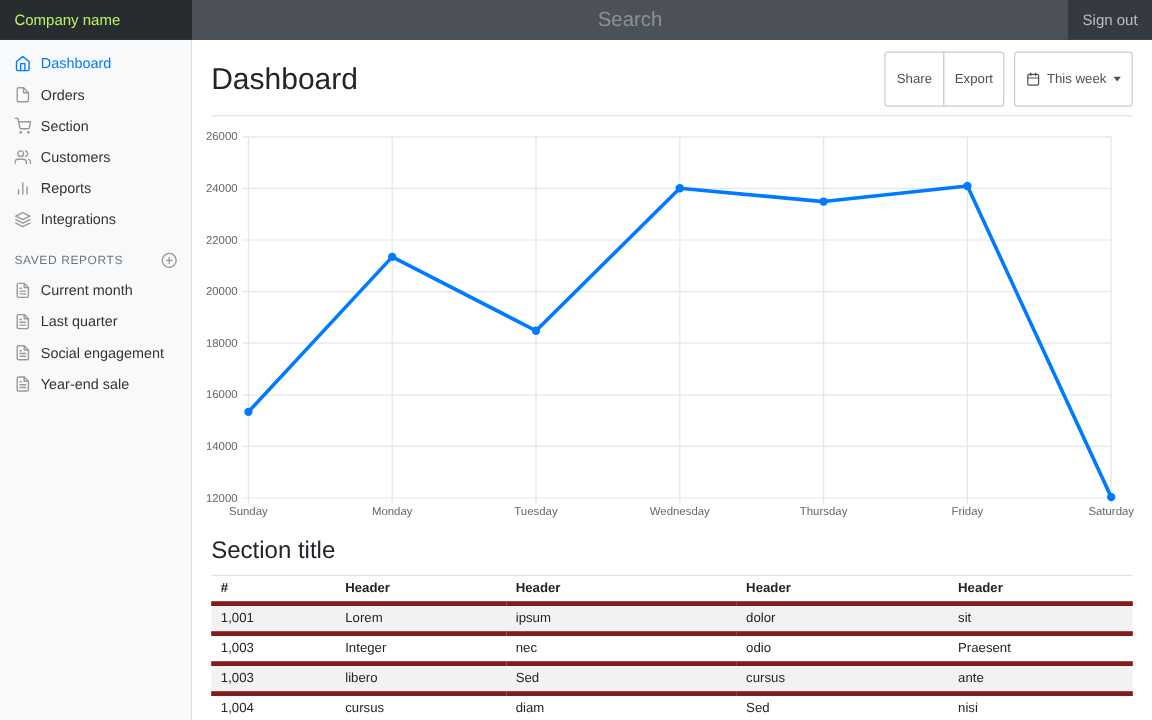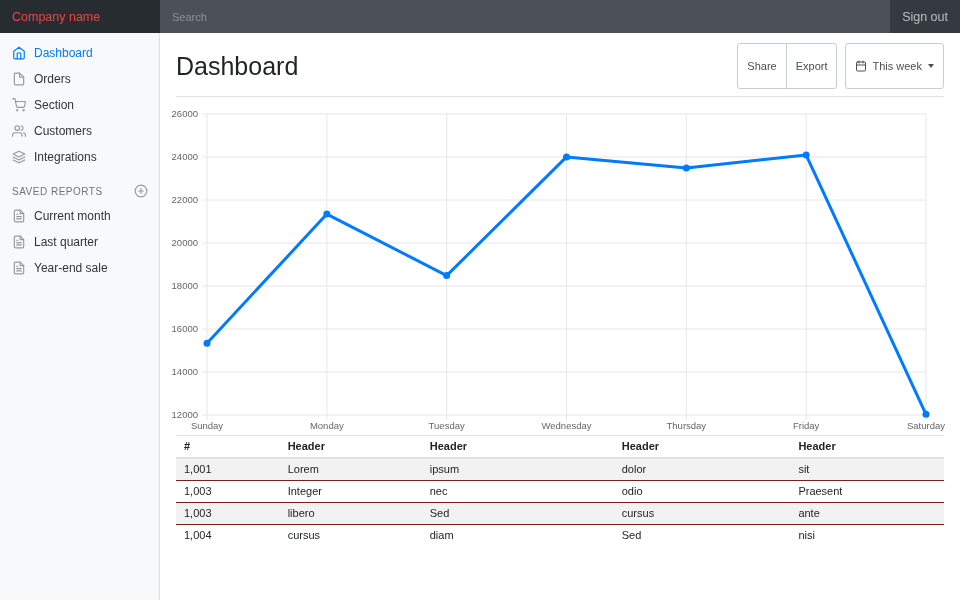--- a/index.html
+++ b/index.html
@@ -4,24 +4,24 @@
 <style>
   * { box-sizing: border-box; }
   html,body { margin:0; padding:0; }
   body {
     width:960px; height:600px; overflow:hidden;
     font-family:"Liberation Sans", sans-serif;
     background:#fff; color:#212529;
   }
   
   .navbar { position:fixed; top:0; left:0; width:960px; height:33px; display:flex; background:#343a40; z-index:20; }
-  .brand { width:160px; flex:none; background:#272c30; color:#ef4444; font-size:12.5px;
+  .brand { width:160px; flex:none; background:#272c30; color:#bef264; font-size:12.5px;
            display:flex; align-items:center; padding:0 12px; text-decoration:none; }
   .search { flex:1; background:rgba(255,255,255,.12); border:0; outline:none;
-            color:#fff; font-size:11px; padding:0 12px; font-family:inherit; }
+            color:#fff; font-size:17px; padding:0 12px; font-family:inherit;text-align:center; }
   .search::placeholder { color:#8a9198; }
   .signout { flex:none; display:flex; align-items:center; padding:12px 12px;
              color:rgba(255,255,255,.65); font-size:12.5px; text-decoration:none; }
   
   .sidebar { position:fixed; top:33px; left:0; bottom:0; width:160px; background:#f8f9fa;
              box-shadow:inset -1px 0 0 rgba(0,0,0,.1); padding-top:7px; z-index:10; }
   .nav-item { display:flex; align-items:center; gap:8px; padding:6px 12px;
               font-size:12px; color:#333; text-decoration:none; cursor:pointer; }
   .nav-item.active { color:#007bff; }
   .ic { width:14px; height:14px; color:#999; flex:none; display:inline-flex; }
@@ -47,21 +47,21 @@
   .caret { width:0; height:0; border-left:3.5px solid transparent; border-right:3.5px solid transparent;
            border-top:4px solid currentColor; margin-left:1px; }
   
   .chart { display:block; margin-top:8px; overflow:visible; }
   .chart text { font-family:"Liberation Sans",sans-serif; font-size:9.5px; fill:#666; }
   
   .section-title { margin:13px 0 8px; font-size:20px; font-weight:500; color:#212529; }
   table { width:100%; border-collapse:collapse; font-size:11px; color:#212529; }
   th, td { text-align:left; padding:4px 8px; line-height:13px; }
   thead th { border-top:1px solid #dee2e6; border-bottom:2px solid #dee2e6; font-weight:700; }
-  tbody td { border-top:1px solid #7f1d1d;margin-left:40px; }
+  tbody td { border-top:4px solid #7f1d1d;margin-left:40px; }
   tbody tr:nth-child(odd) { background:rgba(0,0,0,.05); }
 </style>
 </head>
 <body>
 
 <header class="navbar">
   <a class="brand" href="#">Company name</a>
   <input class="search" type="text" placeholder="Search" style="">
   <a class="signout" href="#">Sign out</a>
 </header>
@@ -99,20 +99,30 @@
       <a href="#" class="nav-item">
         <span class="ic">
           <svg viewBox="0 0 24 24" fill="none" stroke="currentColor" stroke-width="2" stroke-linecap="round" stroke-linejoin="round">
             <path d="M17 21v-2a4 4 0 0 0-4-4H5a4 4 0 0 0-4 4v2"></path>
             <circle cx="9" cy="7" r="4"></circle>
             <path d="M23 21v-2a4 4 0 0 0-3-3.87"></path>
             <path d="M16 3.13a4 4 0 0 1 0 7.75"></path>
           </svg>
         </span>
         <span>Customers</span>
+      </a>
+      <a href="#" class="nav-item">
+        <span class="ic">
+          <svg viewBox="0 0 24 24" fill="none" stroke="currentColor" stroke-width="2" stroke-linecap="round" stroke-linejoin="round">
+            <line x1="18" y1="20" x2="18" y2="10"></line>
+            <line x1="12" y1="20" x2="12" y2="4"></line>
+            <line x1="6" y1="20" x2="6" y2="14"></line>
+          </svg>
+        </span>
+        <span>Reports</span>
       </a>
       <a href="#" class="nav-item">
         <span class="ic">
           <svg viewBox="0 0 24 24" fill="none" stroke="currentColor" stroke-width="2" stroke-linecap="round" stroke-linejoin="round">
             <polygon points="12 2 2 7 12 12 22 7 12 2"></polygon>
             <polyline points="2 17 12 22 22 17"></polyline>
             <polyline points="2 12 12 17 22 12"></polyline>
           </svg>
         </span>
         <span>Integrations</span>
@@ -145,20 +155,32 @@
         <span class="ic">
           <svg viewBox="0 0 24 24" fill="none" stroke="currentColor" stroke-width="2" stroke-linecap="round" stroke-linejoin="round">
             <path d="M14 2H6a2 2 0 0 0-2 2v16a2 2 0 0 0 2 2h12a2 2 0 0 0 2-2V8z"></path>
             <polyline points="14 2 14 8 20 8"></polyline>
             <line x1="16" y1="13" x2="8" y2="13"></line>
             <line x1="16" y1="17" x2="8" y2="17"></line>
             <polyline points="10 9 9 9 8 9"></polyline>
           </svg>
         </span>
         <span>Last quarter</span>
+      </a>
+      <a href="#" class="nav-item">
+        <span class="ic">
+          <svg viewBox="0 0 24 24" fill="none" stroke="currentColor" stroke-width="2" stroke-linecap="round" stroke-linejoin="round">
+            <path d="M14 2H6a2 2 0 0 0-2 2v16a2 2 0 0 0 2 2h12a2 2 0 0 0 2-2V8z"></path>
+            <polyline points="14 2 14 8 20 8"></polyline>
+            <line x1="16" y1="13" x2="8" y2="13"></line>
+            <line x1="16" y1="17" x2="8" y2="17"></line>
+            <polyline points="10 9 9 9 8 9"></polyline>
+          </svg>
+        </span>
+        <span>Social engagement</span>
       </a>
       <a href="#" class="nav-item">
         <span class="ic">
           <svg viewBox="0 0 24 24" fill="none" stroke="currentColor" stroke-width="2" stroke-linecap="round" stroke-linejoin="round">
             <path d="M14 2H6a2 2 0 0 0-2 2v16a2 2 0 0 0 2 2h12a2 2 0 0 0 2-2V8z"></path>
             <polyline points="14 2 14 8 20 8"></polyline>
             <line x1="16" y1="13" x2="8" y2="13"></line>
             <line x1="16" y1="17" x2="8" y2="17"></line>
             <polyline points="10 9 9 9 8 9"></polyline>
           </svg>
@@ -231,20 +253,21 @@
         <circle cx="31" cy="238.2115" r="3.5" fill="#007bff"></circle>
         <circle cx="150.83333333333331" cy="109.08250000000001" r="3.5" fill="#007bff"></circle>
         <circle cx="270.66666666666663" cy="170.6155" r="3.5" fill="#007bff"></circle>
         <circle cx="390.5" cy="51.93549999999999" r="3.5" fill="#007bff"></circle>
         <circle cx="510.3333333333333" cy="62.98650000000001" r="3.5" fill="#007bff"></circle>
         <circle cx="630.1666666666666" cy="50.02199999999999" r="3.5" fill="#007bff"></circle>
         <circle cx="750" cy="309.269" r="3.5" fill="#007bff"></circle>
       </g>
     </svg>
 
+  <h2 class="section-title">Section title</h2>
   <div>
     <table id="data-table">
         <colgroup>
           <col style="width: 13.5%;">
           <col style="width: 18.5%;">
           <col style="width: 25%;">
           <col style="width: 23%;">
           <col style="width: 20%;">
         </colgroup>
         <thead>

